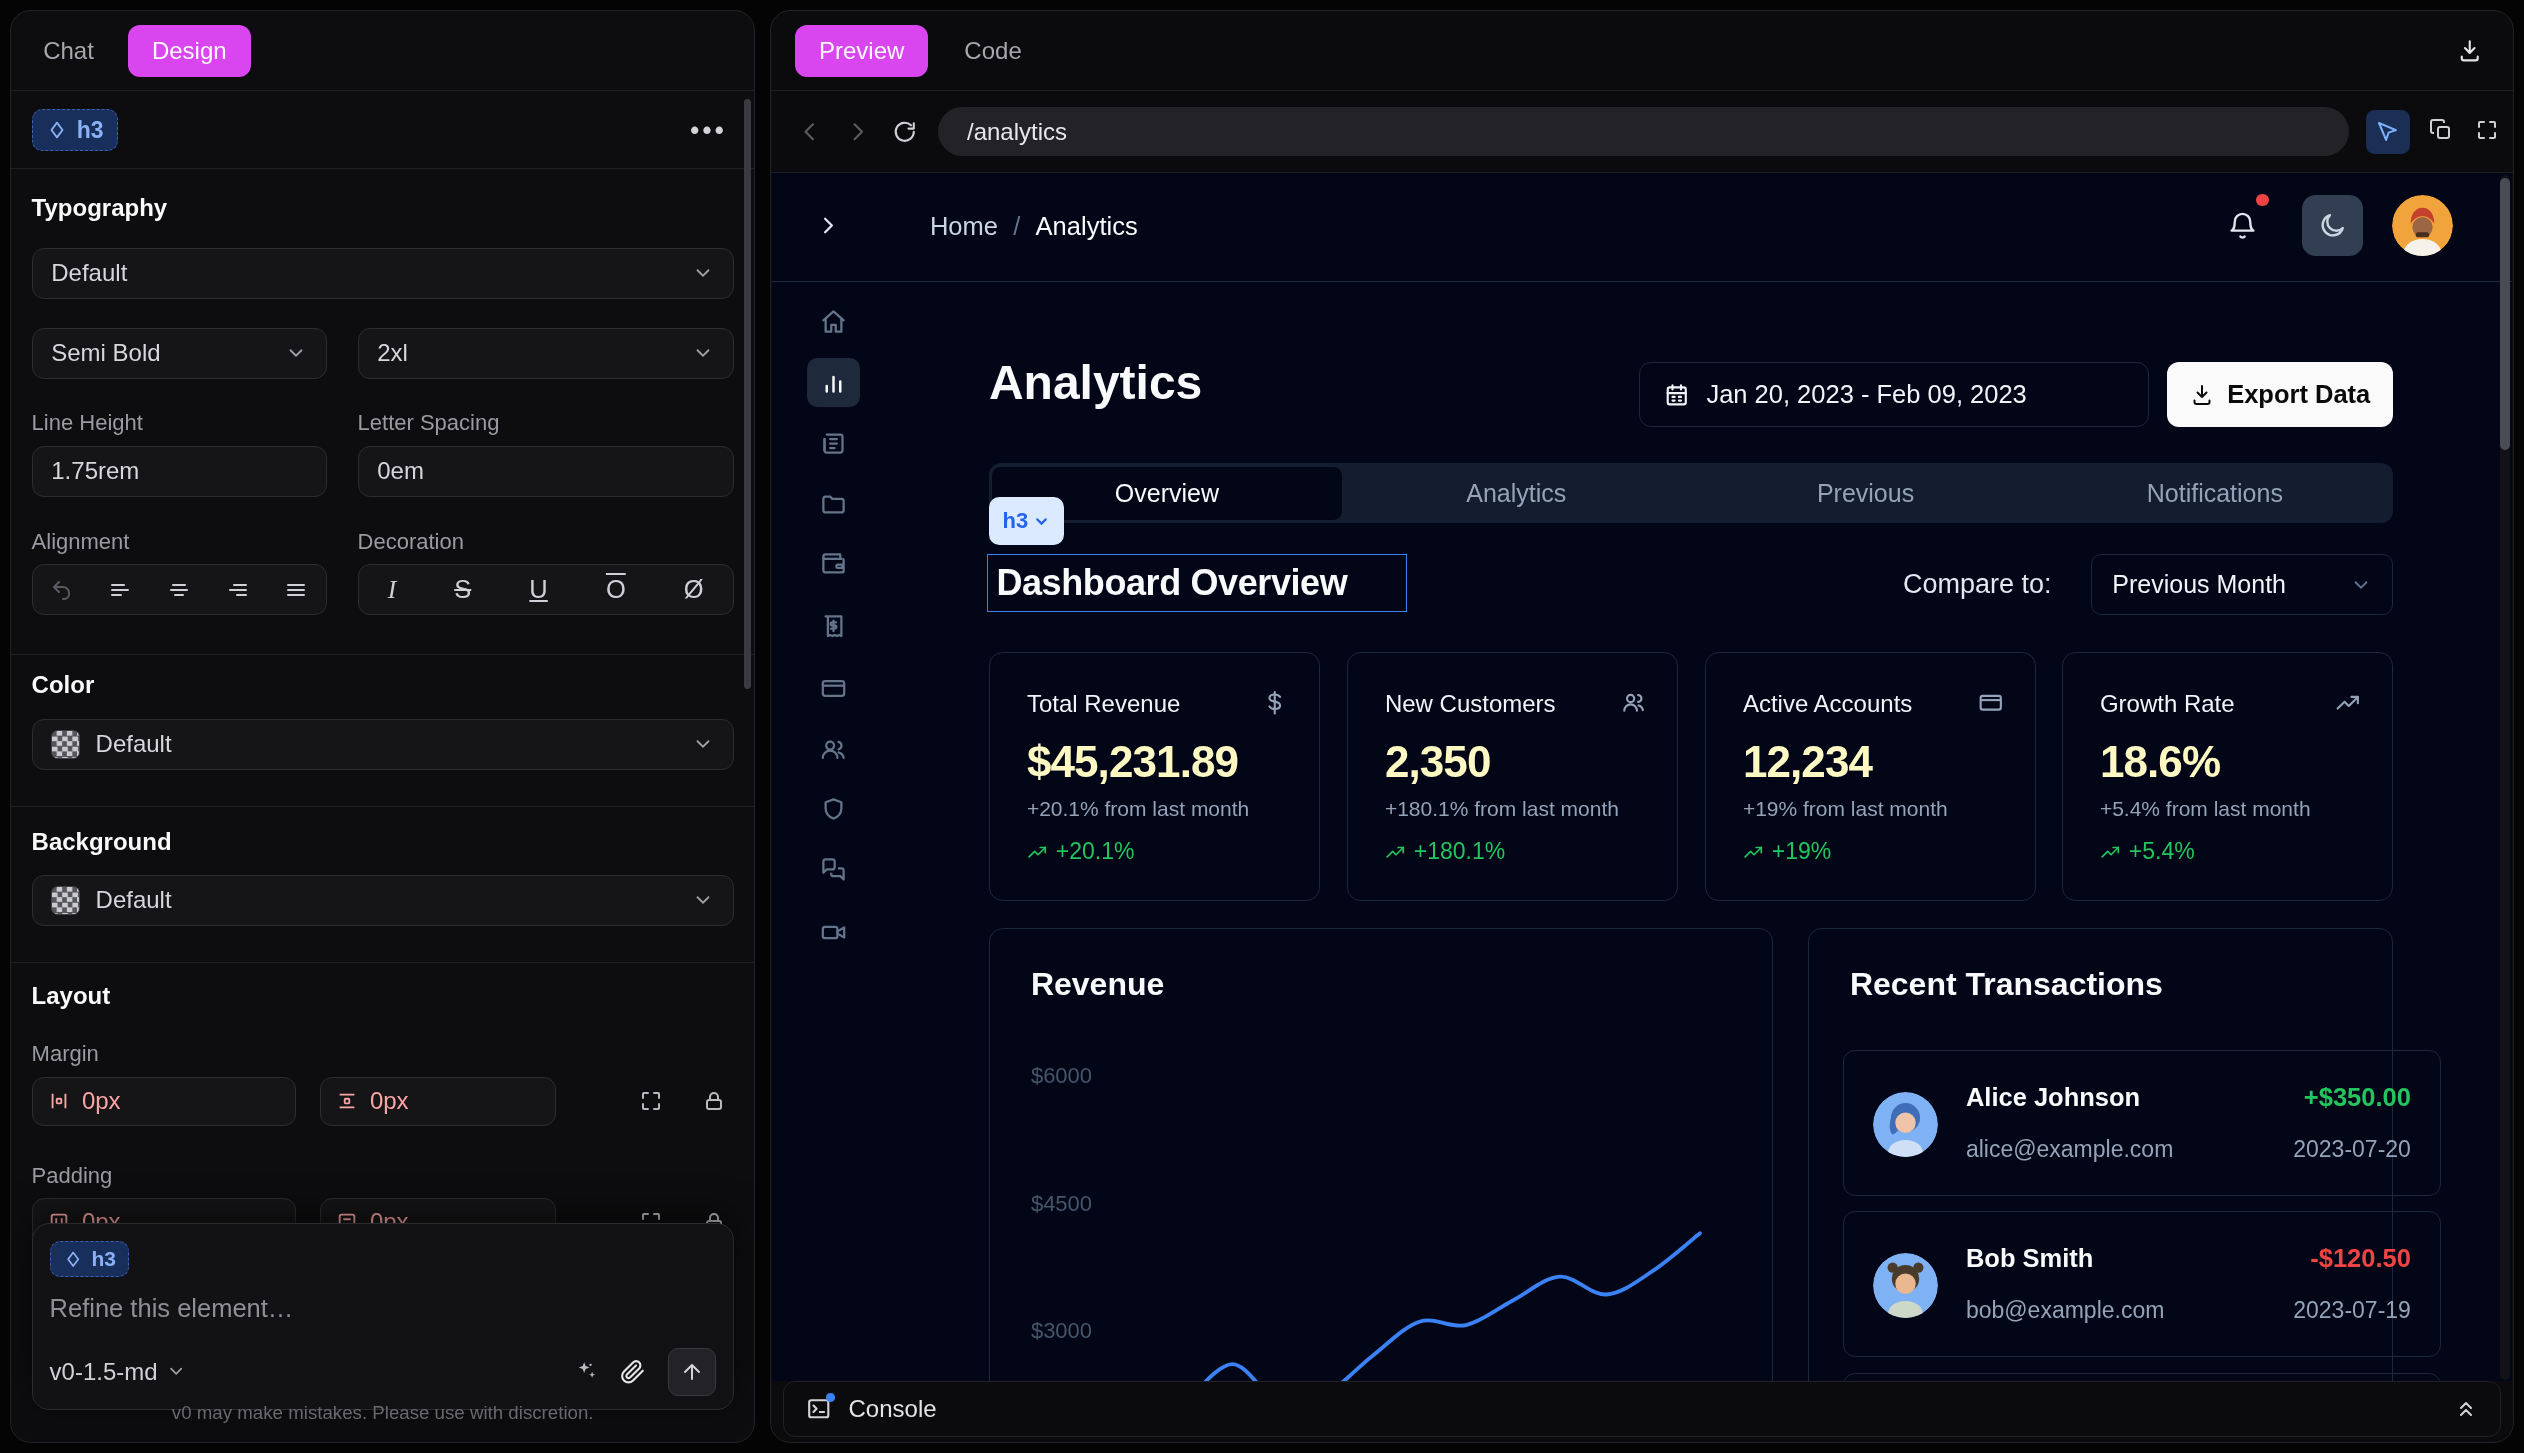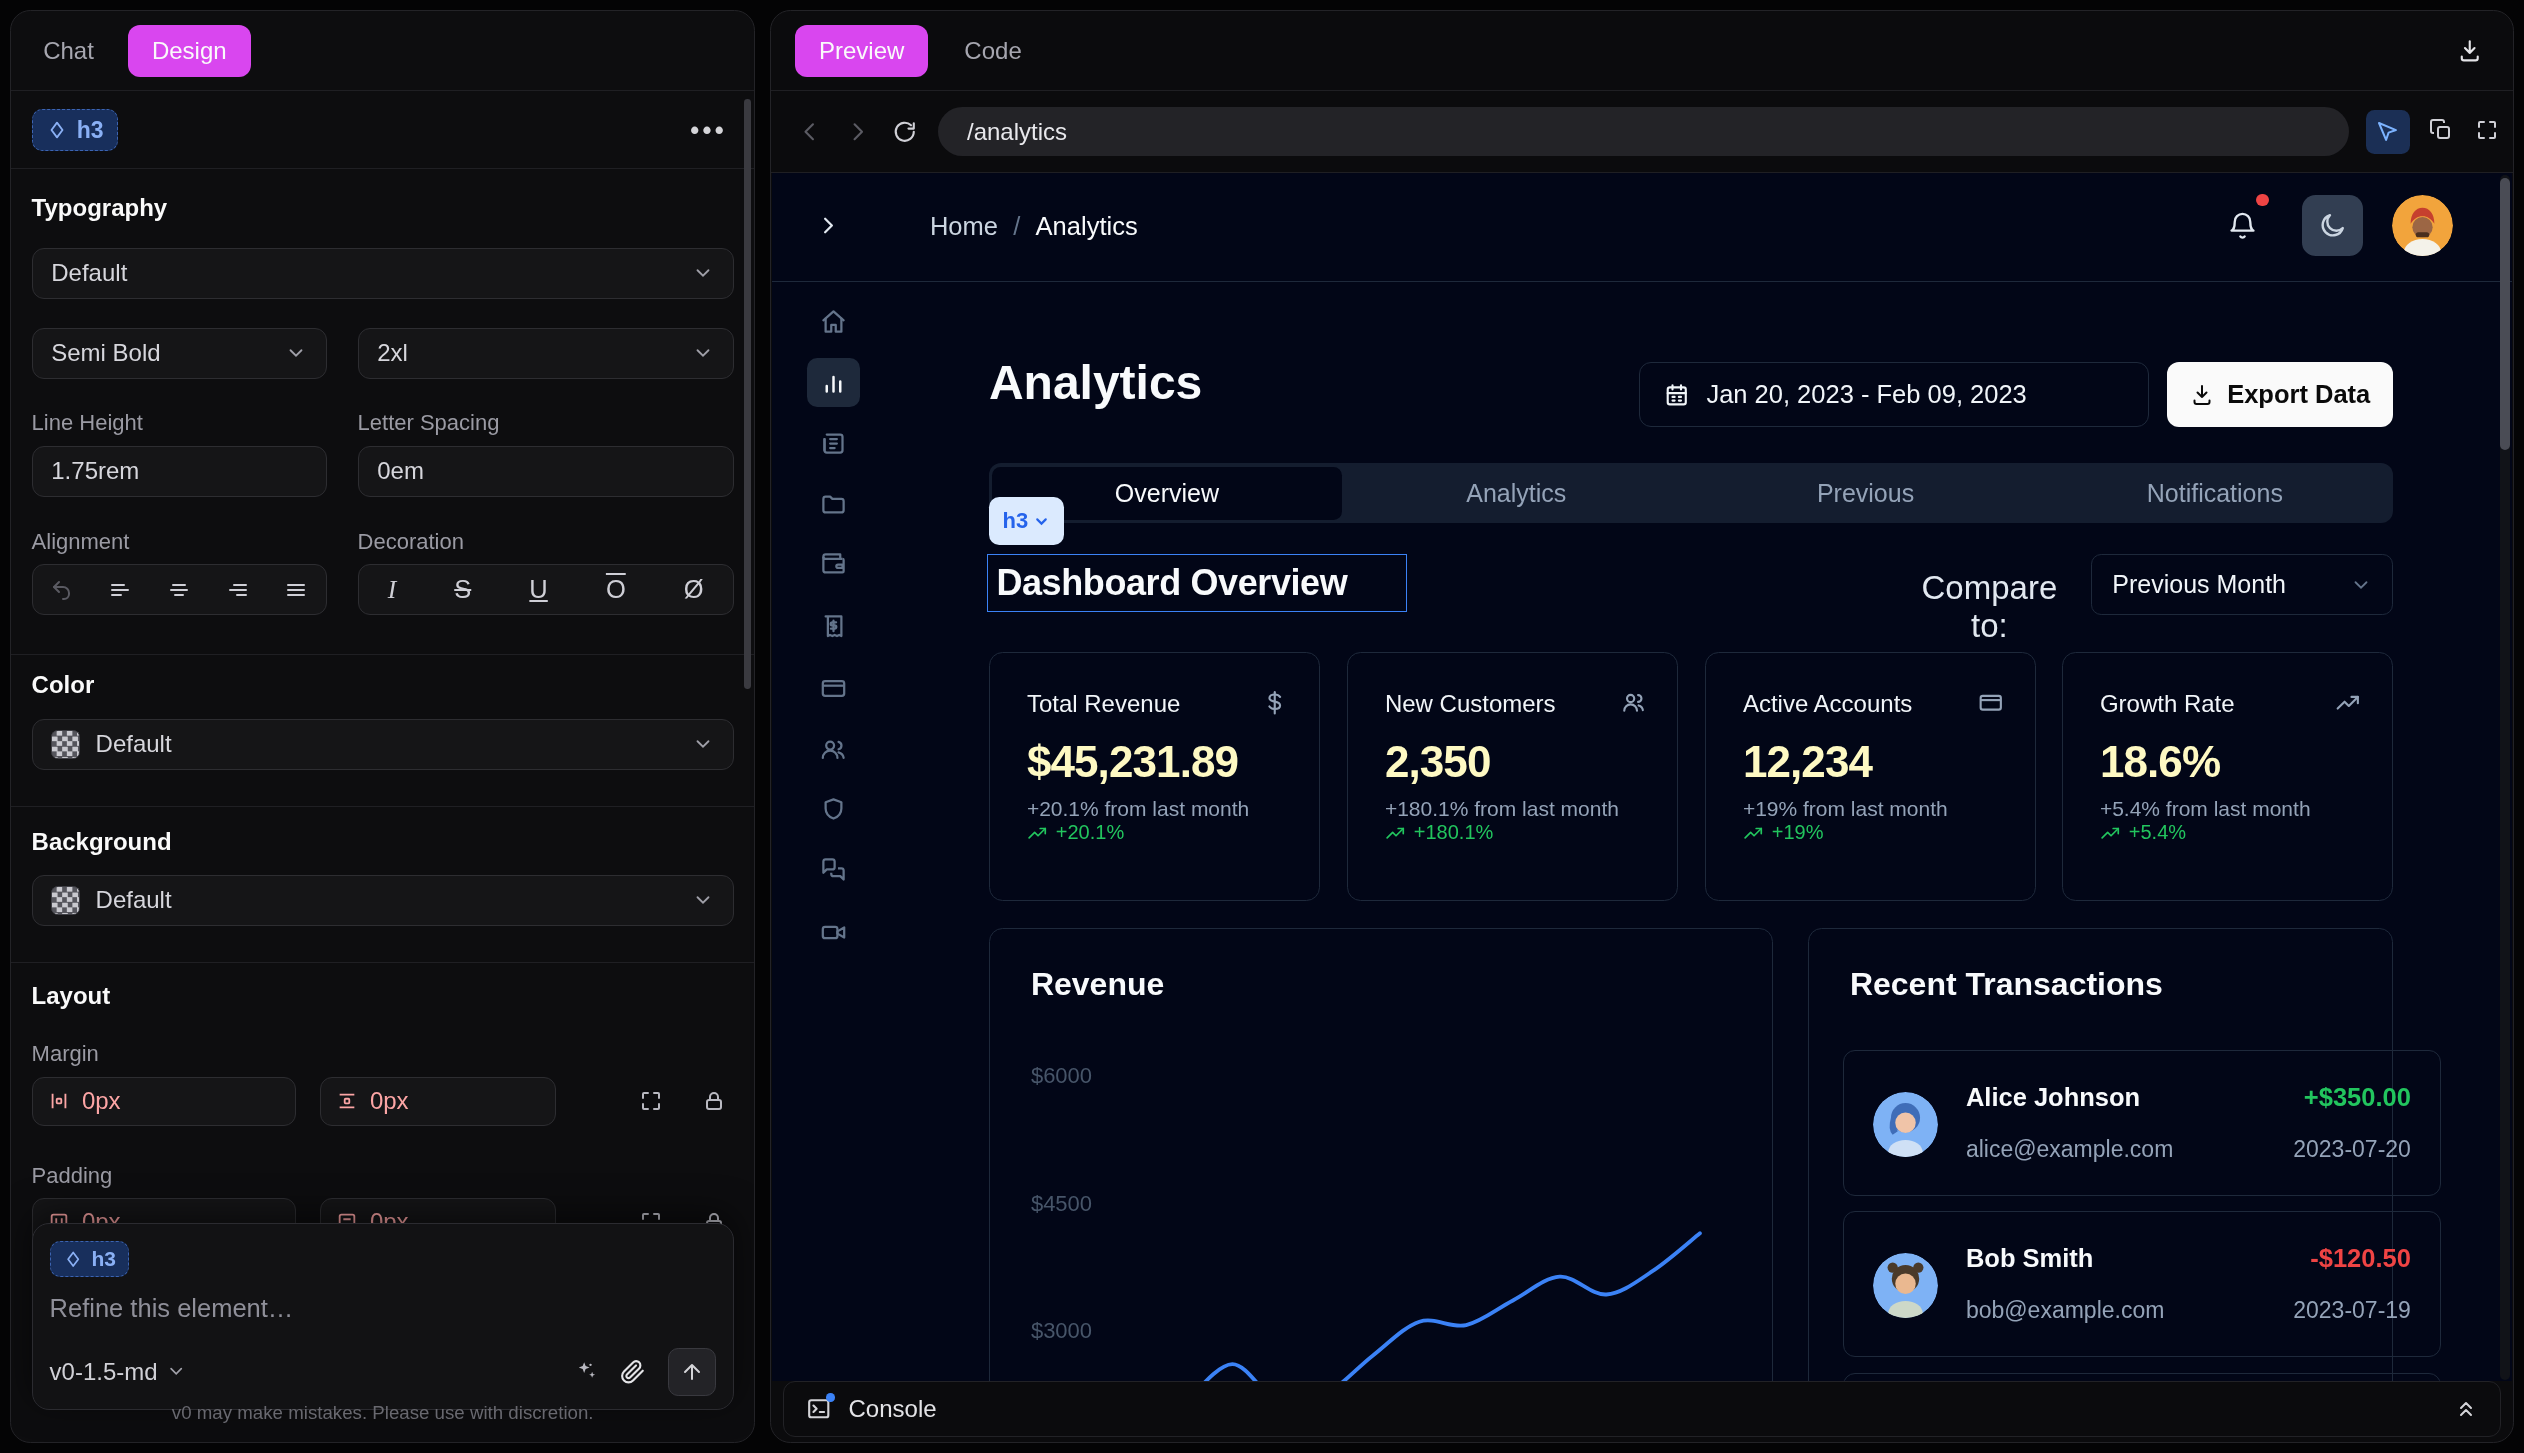--- a/index.html
+++ b/index.html
@@ -57,28 +57,28 @@
   .rail-ic { position:absolute; left:48px; width:27px; height:27px; color:#64748b; }
   .rail-active { position:absolute; left:35px; top:185px; width:53px; height:49px; background:#1e293b; border-radius:10.2px; }
   .h1 { position:absolute; left:217px; top:182px; font-size:48px; font-weight:700; color:#f8fafc; }
   .date-btn { position:absolute; left:867px; top:189px; width:510px; height:65px; border:0.9px solid #1e293b; border-radius:12px; display:flex; align-items:center; gap:17px; padding:0 24px; font-size:25.5px; color:#f1f5f9; }
   .export-btn { position:absolute; left:1395px; top:189px; width:226px; height:65px; background:#fafafa; color:#0a0a0a; border-radius:12px; display:flex; align-items:center; justify-content:center; gap:13.6px; font-size:25.5px; font-weight:600; }
   .ptabs { position:absolute; left:217px; top:290px; width:1404px; height:60px; background:#141d2f; border-radius:12px; display:grid; grid-template-columns:repeat(4,1fr); align-items:center; padding:3.4px; }
   .ptab { text-align:center; font-size:25px; color:#94a3b8; }
   .ptab.active { background:#020617; border-radius:8.5px; color:#f8fafc; height:53px; line-height:53px; }
   .sel-badge { position:absolute; left:217px; top:324px; height:48px; background:#dbeafe; border-radius:10.2px; color:#2563eb; font-size:22px; font-weight:700; display:flex; align-items:center; gap:5.1px; padding:0 13.6px; z-index:3; }
   .outline-h { position:absolute; left:215px; top:381px; width:420px; height:58px; border:1.7px solid #3b82f6; display:flex; align-items:center; padding-left:8.5px; font-size:36px; font-weight:600; color:#f8fafc; letter-spacing:-0.4px; }
-  .cmp-lbl { position:absolute; left:1131px; top:396px; width:173px; text-align:center; font-size:33px; font-weight:500; color:#e2e8f0; }
+  .cmp-lbl { position:absolute; left:1131px; top:396px; width:173px; text-align:left; font-size:27px; font-weight:500; color:#e2e8f0; }
   .cmp-sel { position:absolute; left:1319px; top:381px; width:302px; height:61px; border:0.9px solid #1e293b; border-radius:10.2px; display:flex; align-items:center; padding:0 20.4px; font-size:25px; color:#f1f5f9; }
   .stat { position:absolute; top:479px; width:331px; height:249px; border:0.9px solid #1e293b; border-radius:13.6px; padding:37px 34px 0 37px; }
   .stat .t { font-size:24px; font-weight:500; color:#f1f5f9; }
   .stat .ic { position:absolute; right:31px; top:37px; color:#94a3b8; }
   .stat .v { margin-top:19px; font-size:44px; font-weight:700; color:#fef9c3; letter-spacing:-0.9px; }
   .stat .s { margin-top:10.2px; font-size:21px; color:#94a3b8; }
-  .stat .g { font-size:20px; color:#22c55e; display:flex; align-items:center; gap:8.5px; }
+  .stat .g { margin-top:17px; font-size:23px; color:#22c55e; display:flex; align-items:center; gap:8.5px; }
   .card { position:absolute; top:755px; height:578px; border:0.9px solid #1e293b; border-radius:13.6px; background:#020617; }
   .card .title { position:absolute; left:41px; top:37px; font-size:32px; font-weight:600; color:#f8fafc; }
   .ytick { position:absolute; left:41px; width:70px; text-align:left; font-size:22px; color:#475569; }
   .tx-row { position:absolute; left:34px; width:598px; height:146px; border:0.9px solid #1e293b; border-radius:12px; }
   .tx-av { position:absolute; left:29px; top:41px; width:65px; height:65px; border-radius:50%; overflow:hidden; }
   .tx-n { position:absolute; left:122px; top:32px; font-size:25.5px; font-weight:600; color:#f8fafc; }
   .tx-e { position:absolute; left:122px; bottom:32px; font-size:23px; color:#94a3b8; }
   .tx-a { position:absolute; right:29px; top:32px; font-size:25.5px; font-weight:700; }
   .tx-d { position:absolute; right:29px; bottom:32px; font-size:23px; color:#94a3b8; }
   .vp-track { position:absolute; right:1.7px; top:1.7px; bottom:1.7px; width:10.2px; background:#111318; border-radius:5.1px; }

